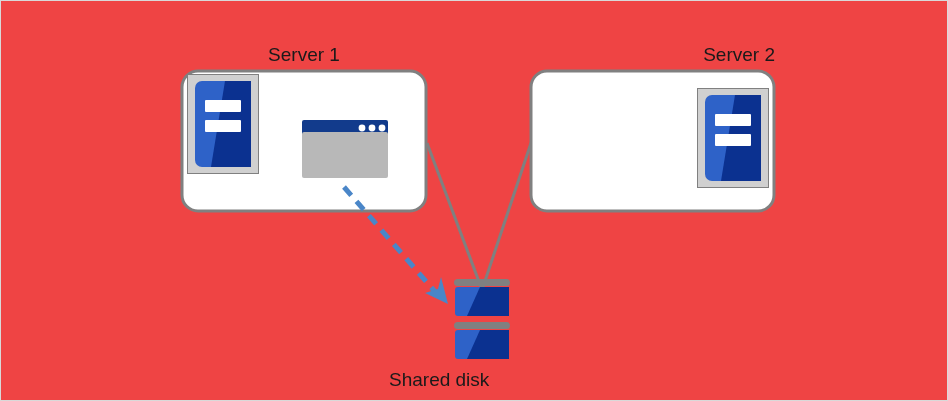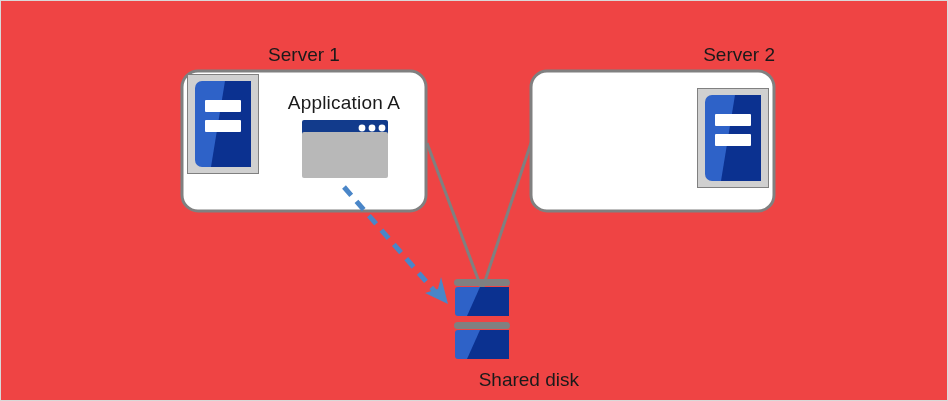--- a/index.html
+++ b/index.html
@@ -28,21 +28,21 @@
     position: absolute;
     color: #1a1a1a;
     font-size: 19px;
     font-family: "Liberation Sans", sans-serif;
     white-space: nowrap;
     line-height: 1;
   }
   #server1-label { left: 180px; top: 44px; width: 246px; text-align: center; }
   #server2-label { left: 528px; top: 44px; width: 246px; text-align: right; }
   #app-label     { left: 258px; top: 92px; width: 170px; text-align: center; letter-spacing: 0.2px; }
-  #disk-label    { left: 388px; top: 369px; width: 190px; text-align: right; }
+  #disk-label    { left: 388px; top: 369px; width: 190px; text-align: left; }
 </style>
 </head>
 <body>
 
 <div id="canvas">
 
   <svg class="svg-layer" viewBox="0 0 948 401" xmlns="http://www.w3.org/2000/svg">
 
     <defs>
 
@@ -108,17 +108,16 @@
     <g>
       <use href="#sym-disk" x="451" y="278" width="60" height="86"></use>
     </g>
 
   </svg>
 
   <div class="label" id="server1-label">Server 1</div>
 
   <div class="label" id="server2-label">Server 2</div>
 
-  <div class="label" id="app-label">Application A</div>
 
   <div class="label" id="disk-label">Shared disk</div>
 
 </div>
 
 </body></html>

